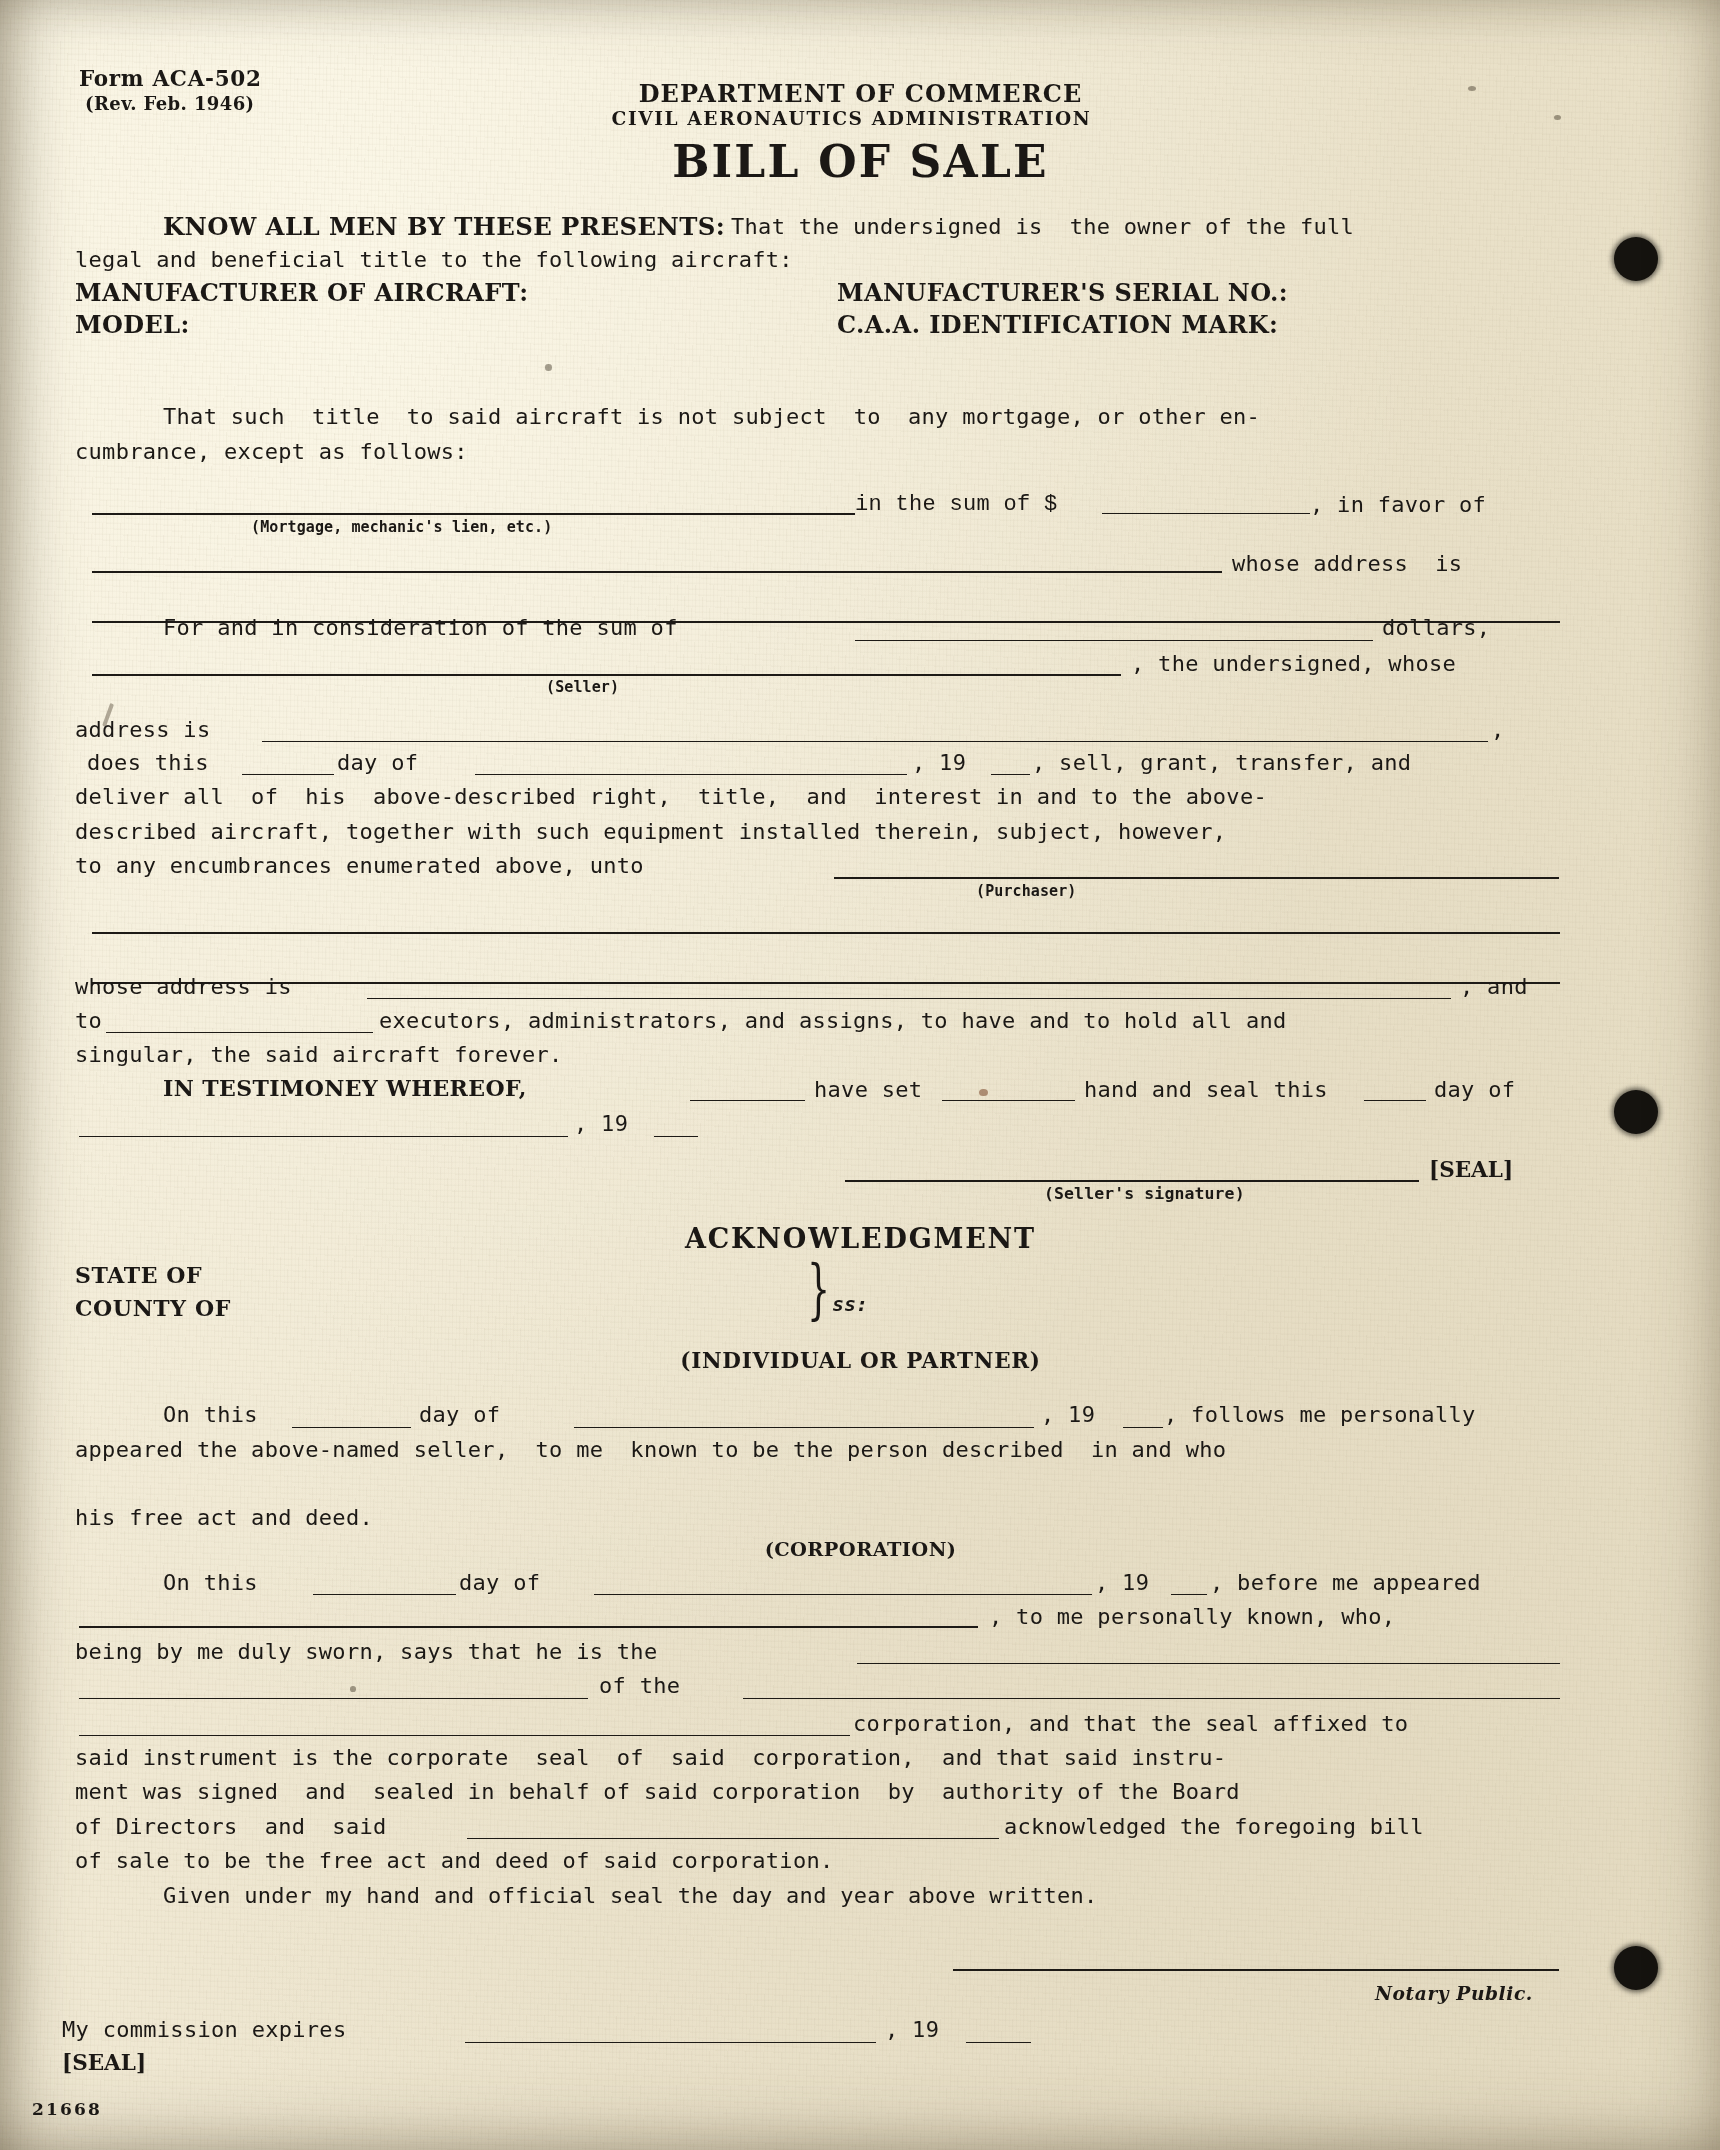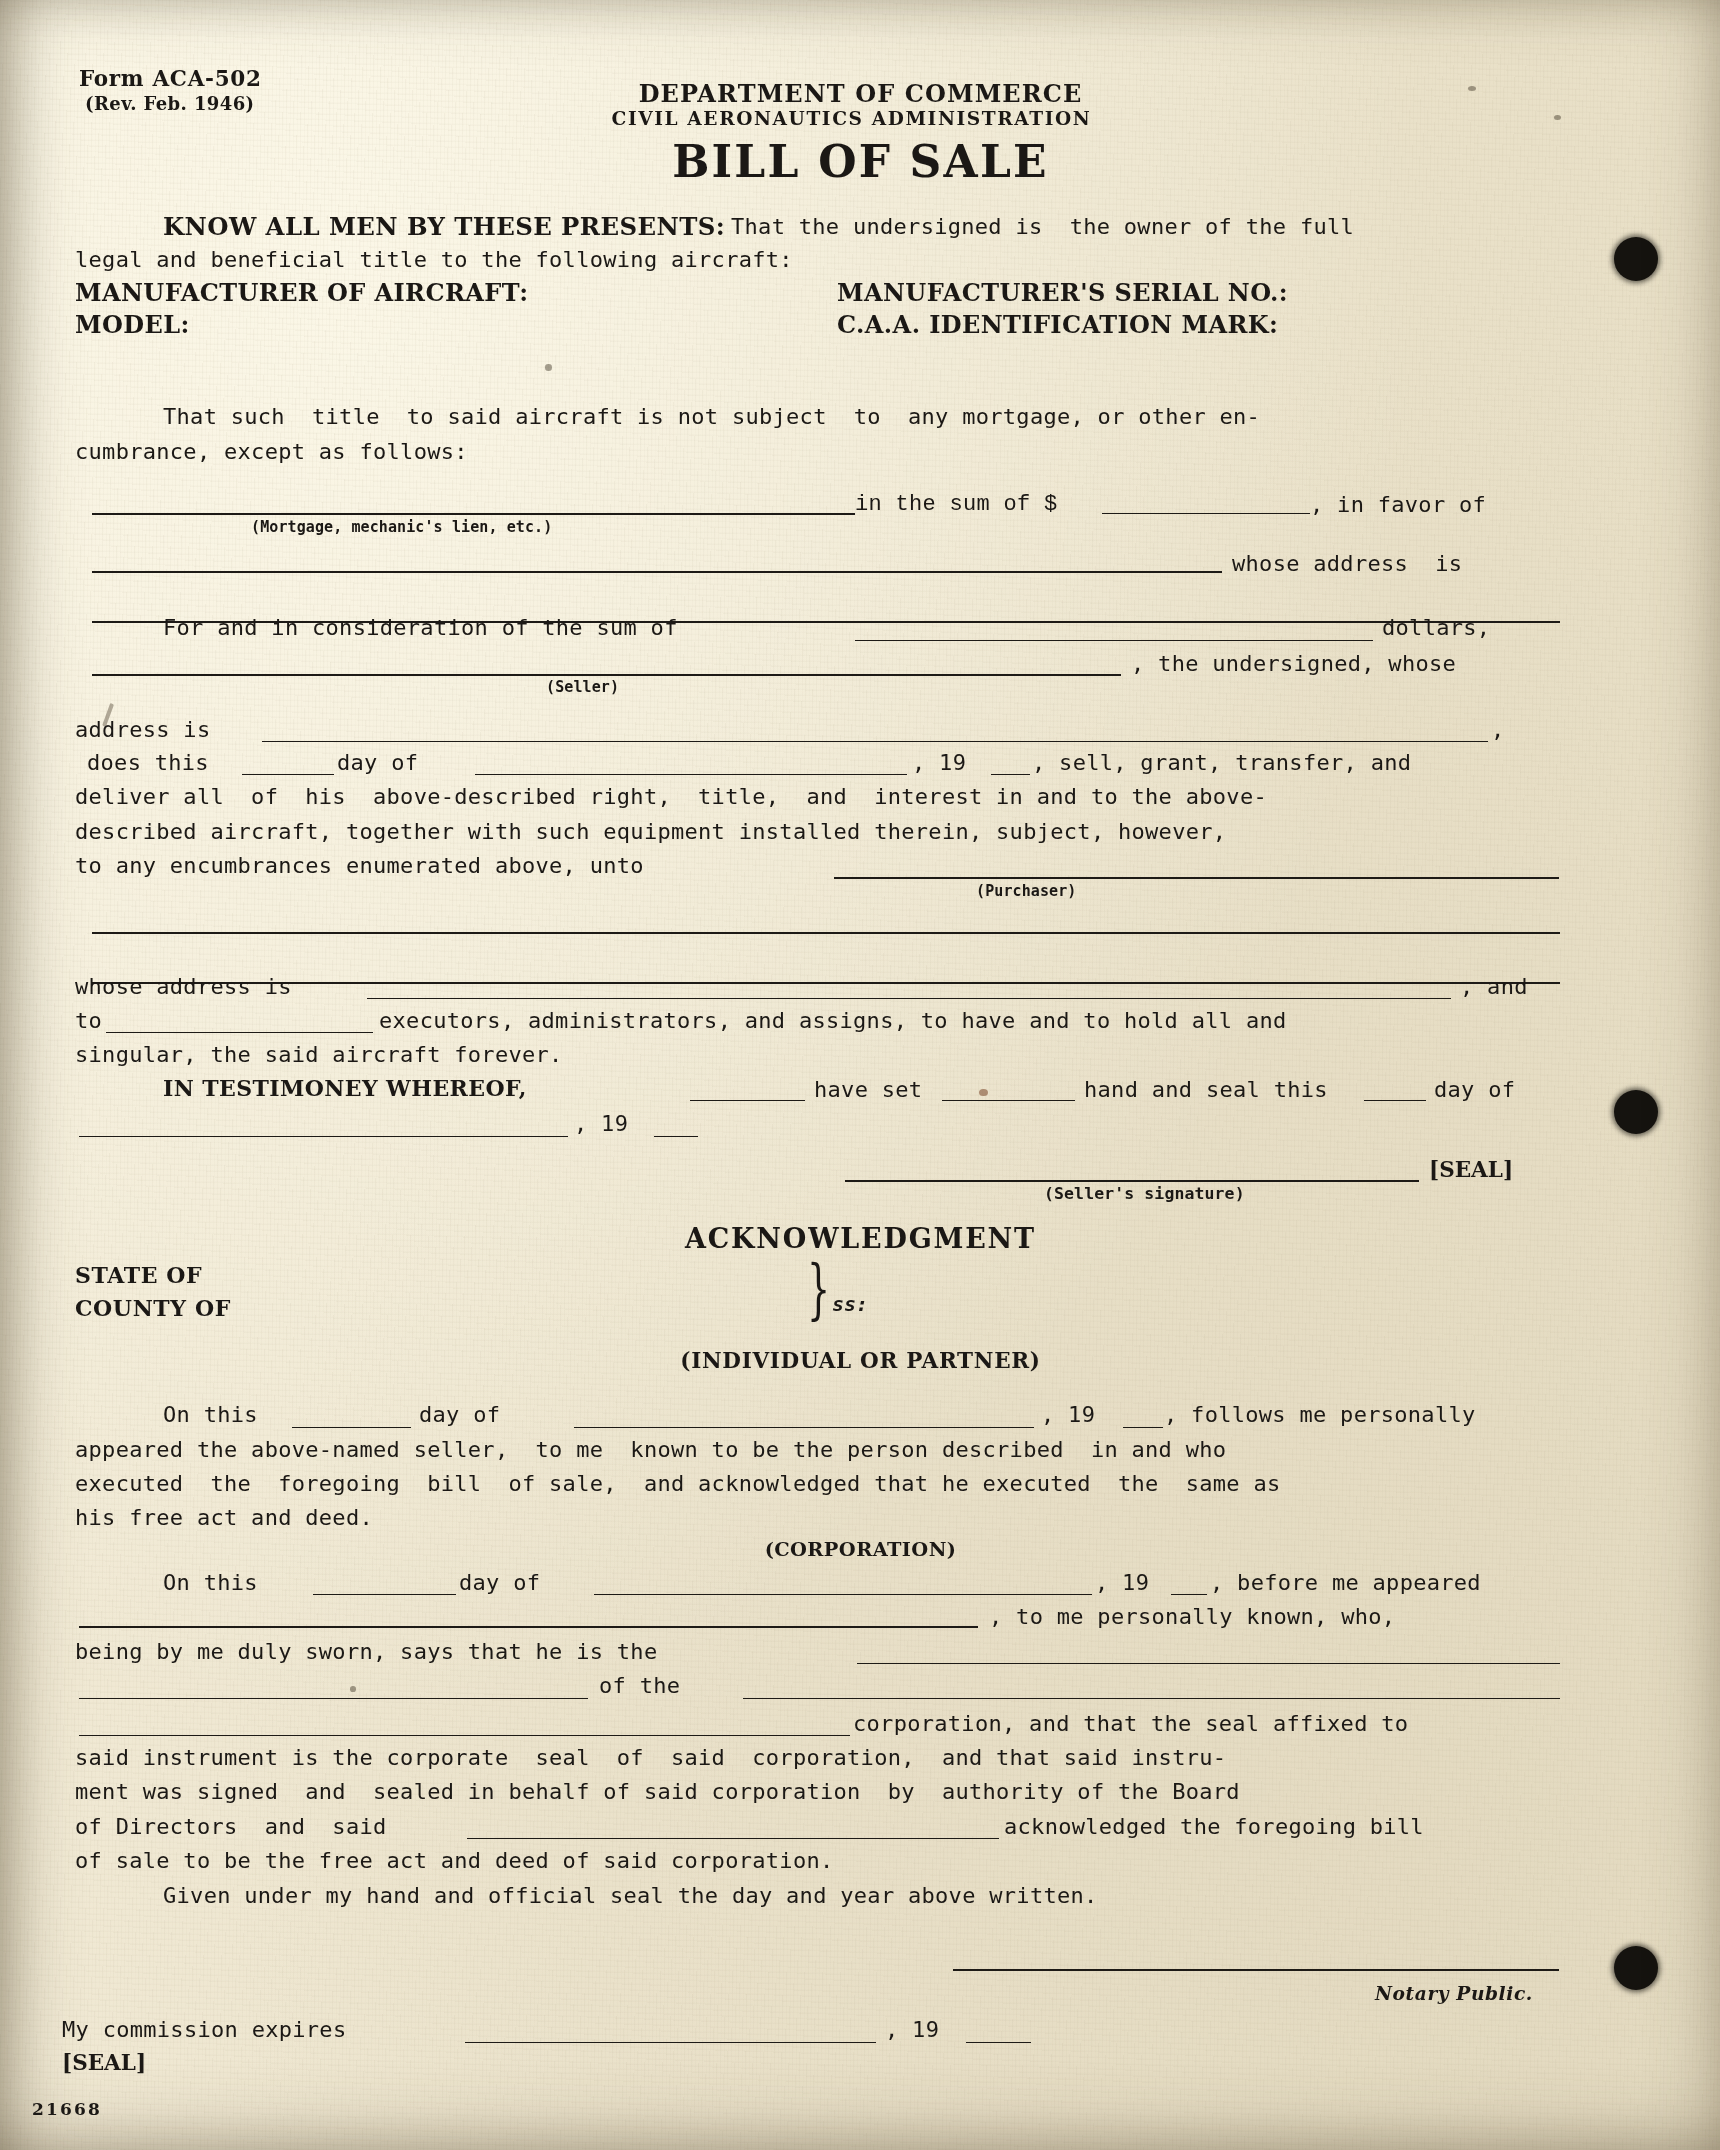--- a/index.html
+++ b/index.html
@@ -291,21 +291,20 @@
 
     <div class="t body-line" style="left:163px; top:1402px;">On this</div>
     <div class="rule thin" style="left:292px; top:1427px; width:119px;"></div>
     <div class="t body-line" style="left:419px; top:1402px;">day of</div>
     <div class="rule thin" style="left:574px; top:1427px; width:460px;"></div>
     <div class="t body-line" style="left:1041px; top:1402px;">, 19</div>
     <div class="rule thin" style="left:1123px; top:1427px; width:40px;"></div>
     <div class="t body-line" style="left:1164px; top:1402px;">, follows me personally</div>
 
     <div class="t body-line" style="left:75px; top:1437px;">appeared the above-named seller,  to me  known to be the person described  in and who</div>
-    <div class="t body-line" style="left:75px; top:1471px;">executed  the  foregoing  bill  of sale,  and acknowledged that he executed  the  same as</div>
     <div class="t body-line" style="left:75px; top:1505px;">his free act and deed.</div>
 
     <div class="t corp">(CORPORATION)</div>
 
     <div class="t body-line" style="left:163px; top:1570px;">On this</div>
     <div class="rule thin" style="left:313px; top:1594px; width:143px;"></div>
     <div class="t body-line" style="left:459px; top:1570px;">day of</div>
     <div class="rule thin" style="left:594px; top:1594px; width:498px;"></div>
     <div class="t body-line" style="left:1095px; top:1570px;">, 19</div>
     <div class="rule thin" style="left:1171px; top:1594px; width:36px;"></div>

